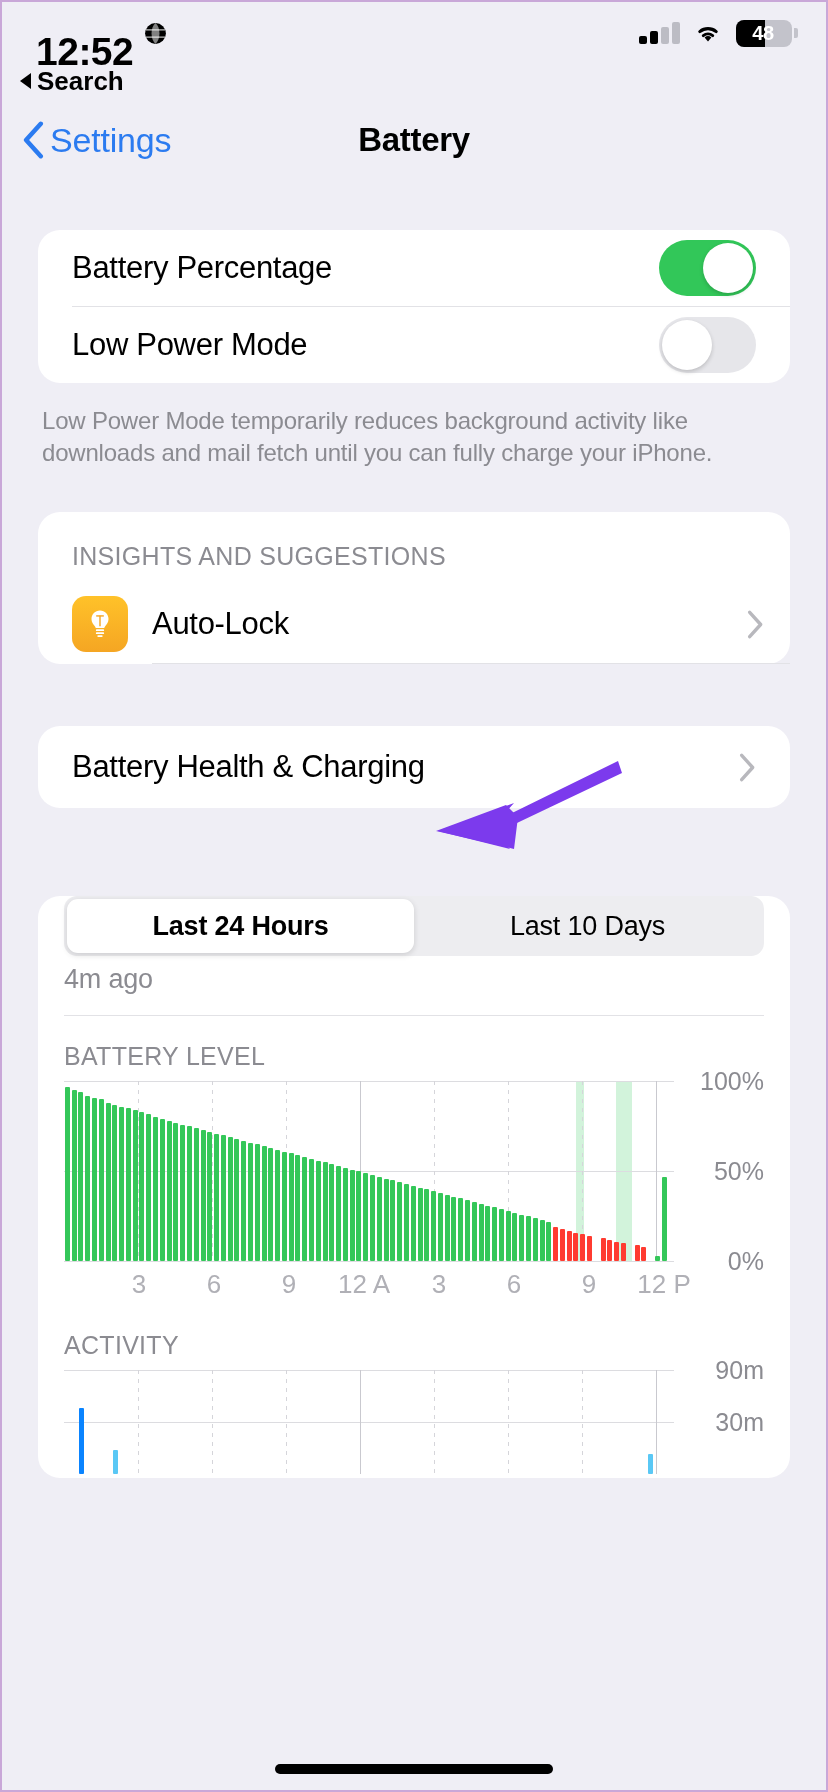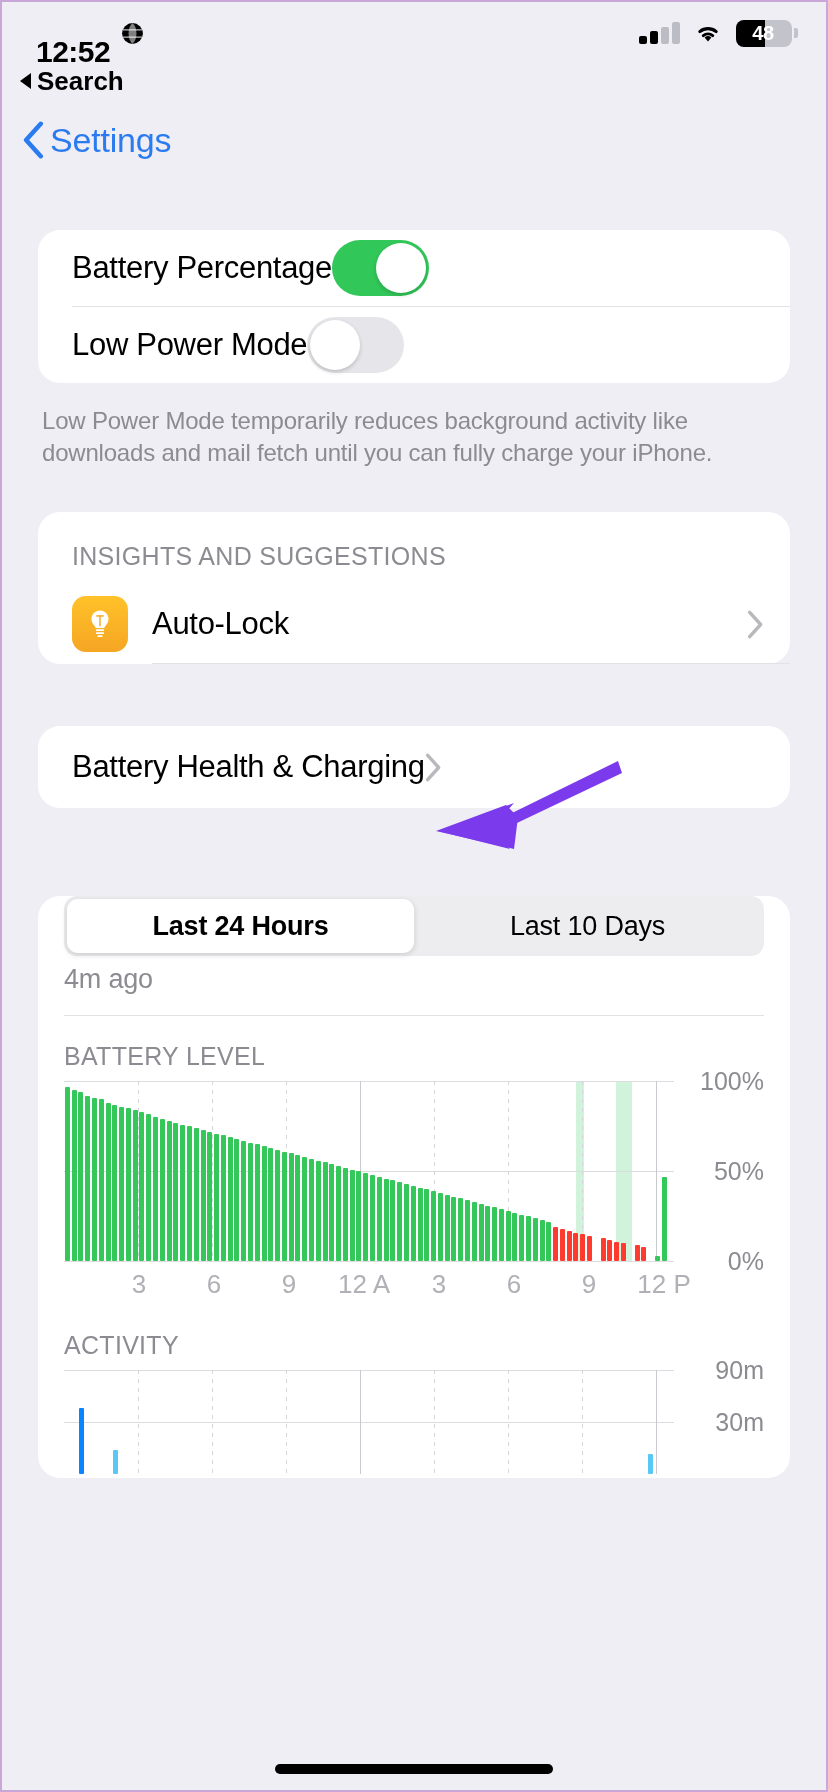--- a/index.html
+++ b/index.html
@@ -12,21 +12,21 @@
   body { position: relative; border: 2px solid #c9a7d8; }
 
   
   .statusbar {
     position: relative;
     height: 62px;
     padding: 0 34px;
     display: flex; align-items: center; justify-content: space-between;
   }
   .sb-left { display: flex; align-items: center; gap: 10px; }
-  .sb-time { font-size: 30px; font-weight: 600; color: #000; letter-spacing: -0.5px; margin-top: 37px; }
+  .sb-time { font-size: 39px; font-weight: 600; color: #000; letter-spacing: -0.5px; margin-top: 37px; }
   .sb-globe { width: 25px; height: 25px; display:block; }
   .sb-right { display: flex; align-items: center; gap: 13px; }
 
   .signal { display: flex; align-items: flex-end; gap: 3px; height: 22px; }
   .signal i { width: 8px; background: #000; border-radius: 2px; display:block; }
   .signal i:nth-child(1){ height: 8px; }
   .signal i:nth-child(2){ height: 13px; }
   .signal i:nth-child(3){ height: 17px; background:#bcbcc4; }
   .signal i:nth-child(4){ height: 22px; background:#bcbcc4; }
 
@@ -79,21 +79,21 @@
     pointer-events:none;
   }
 
   
   .card {
     margin: 0 36px;
     background:#fff;
     border-radius: 22px;
   }
   .row {
-    display:flex; align-items:center; 
+    display:flex; align-items:center; justify-content:space-between;
     padding: 0 34px; height: 76px; position:relative;
   }
   .row-label { font-size: 31px; color:#000; letter-spacing:-0.3px; }
   .sep { height:1px; background:#e2e2e6; margin-left:34px; margin-right:0; }
 
   
   .toggle {
     width: 97px; height: 56px; border-radius: 28px; position:relative;
     background:#e6e6ea; transition:none; flex:none;
   }
@@ -235,20 +235,21 @@
 
 <div class="navbar">
   <div class="nav-back">
     <span>
       <svg class="chev-left" viewBox="0 0 12 22">
         <path d="M10.5 1.6L2 11l8.5 9.4" stroke="#2b7bf0" stroke-width="2.6" fill="none" stroke-linecap="round" stroke-linejoin="round"></path>
       </svg>
     </span>
     <span class="nav-back-label">Settings</span>
   </div>
+  <div class="nav-title">Battery</div>
 </div>
 
 <div style="height:48px"></div>
 <div class="card">
   <div class="row">
     <span class="row-label">Battery Percentage</span>
     <span class="toggle on">
         <span class="knob"></span>
       </span>
   </div>

